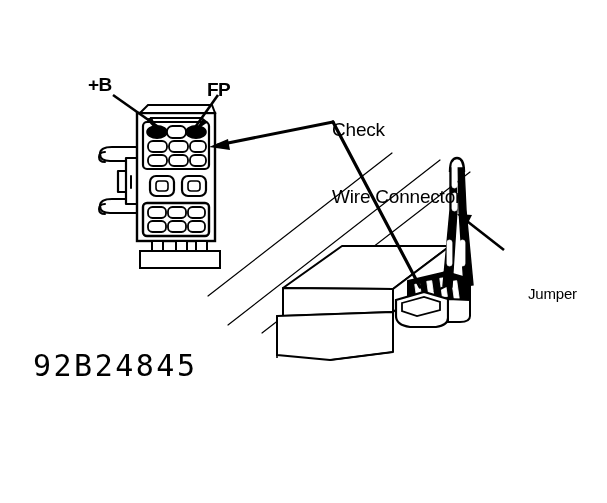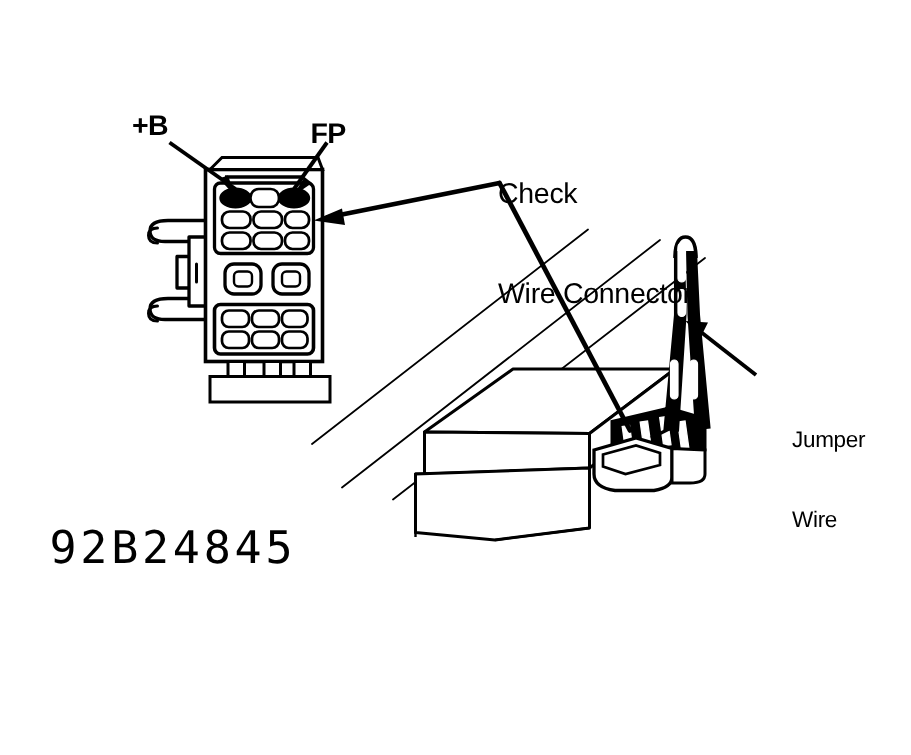--- a/index.html
+++ b/index.html
@@ -226,19 +226,18 @@
 
   <div class="lbl lbl-fp">FP</div>
 
   <div class="lbl lbl-ecc">
     <div>Check</div>
     <div>Wire Connector</div>
   </div>
 
   <div class="lbl lbl-jumper">
     <div>Jumper</div>
-    <div>Wire</div>
   </div>
 
   <div class="lbl lbl-partno">92B24845</div>
 
 
 </div>
 
 </body></html>

